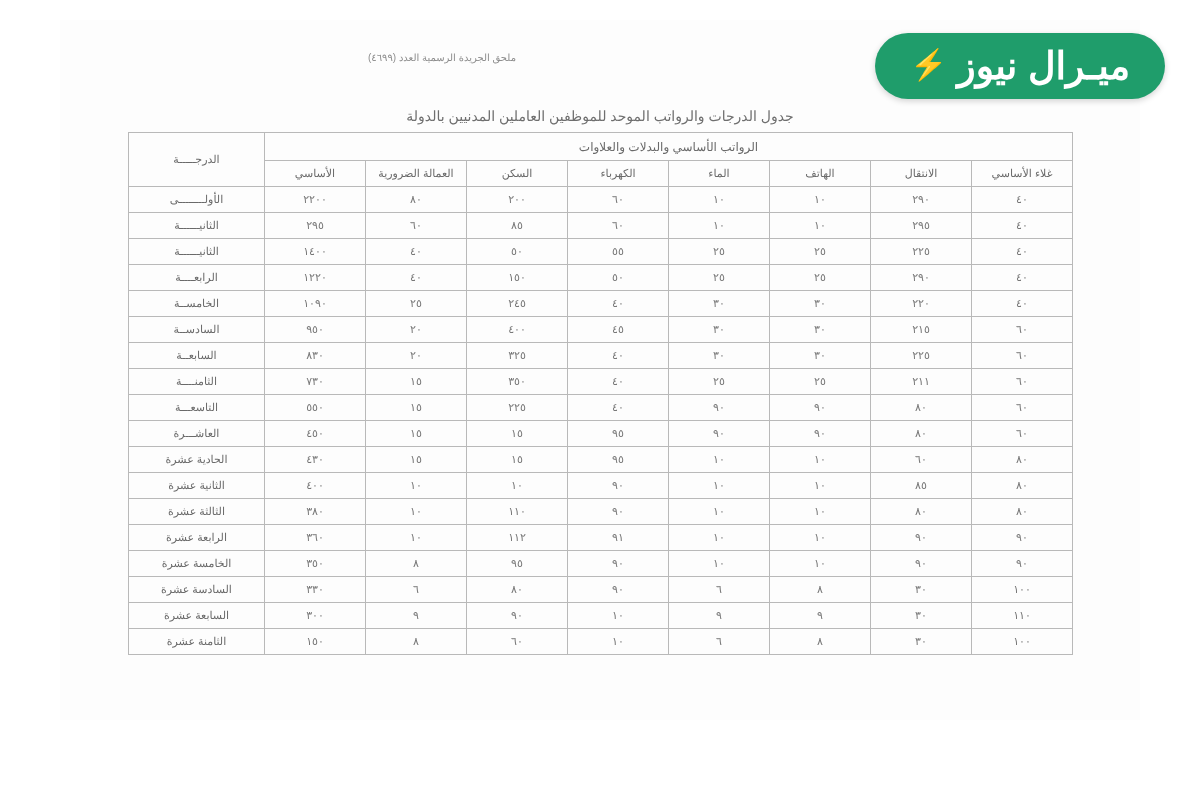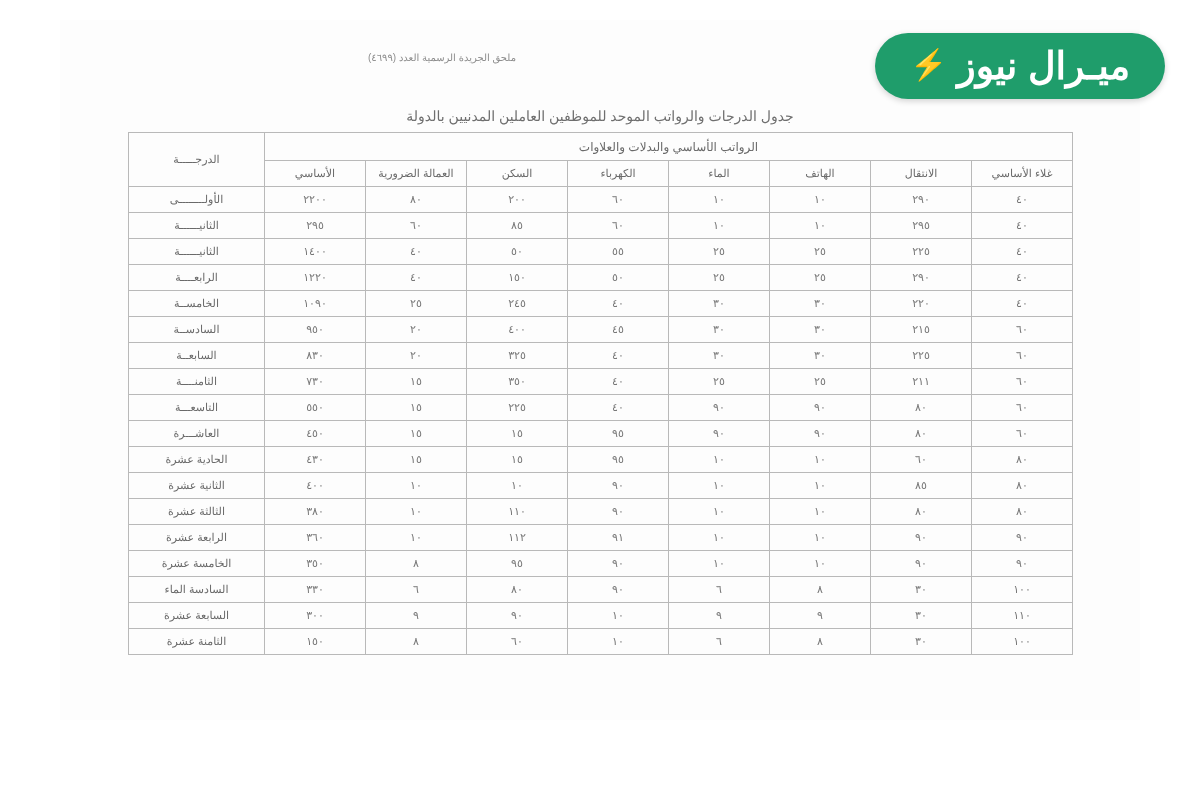--- a/index.html
+++ b/index.html
@@ -344,21 +344,21 @@
             </tr>
             <tr>
               <td class="col-num">١٠٠</td>
               <td class="col-num">٣٠</td>
               <td class="col-num">٨</td>
               <td class="col-num">٦</td>
               <td class="col-num">٩٠</td>
               <td class="col-num">٨٠</td>
               <td class="col-num">٦</td>
               <td class="col-num">٣٣٠</td>
-              <td class="col-grade">السادسة الماء</td>
+              <td class="col-grade">السادسة عشرة</td>
             </tr>
             <tr>
               <td class="col-num">١١٠</td>
               <td class="col-num">٣٠</td>
               <td class="col-num">٩</td>
               <td class="col-num">٩</td>
               <td class="col-num">١٠</td>
               <td class="col-num">٩٠</td>
               <td class="col-num">٩</td>
               <td class="col-num">٣٠٠</td>

